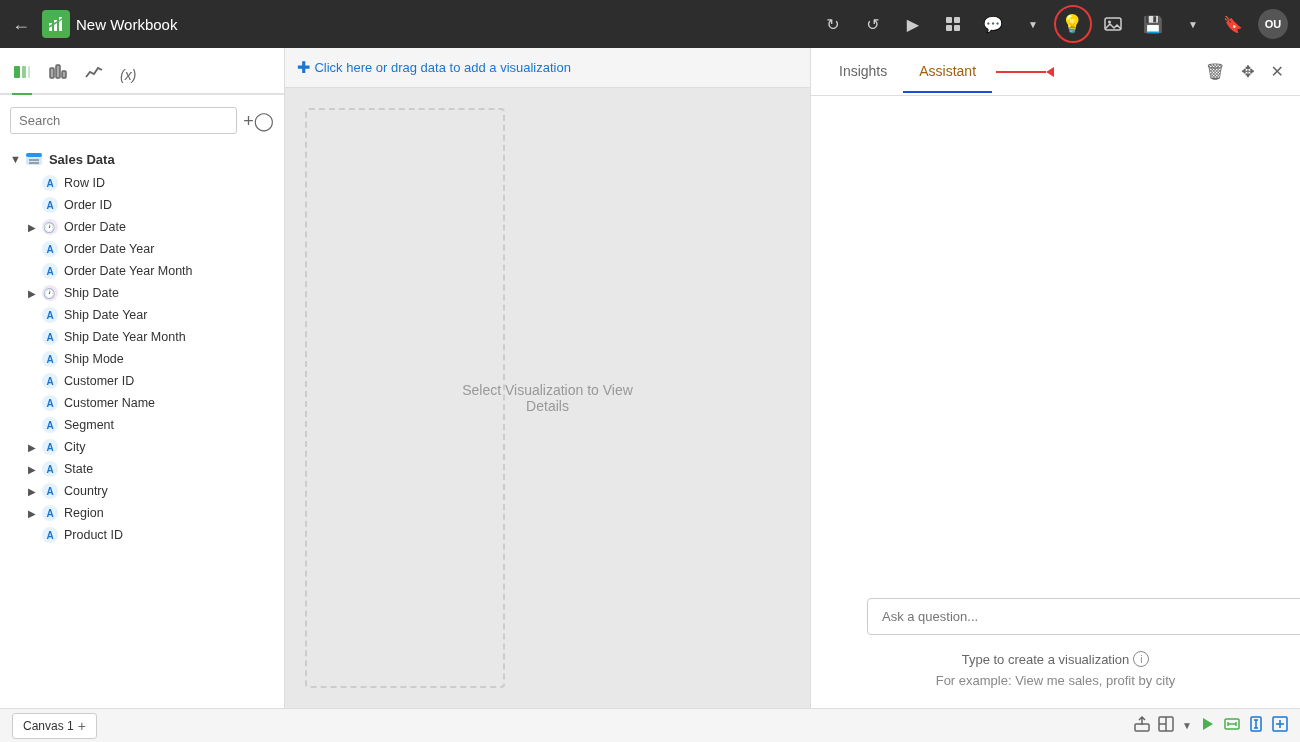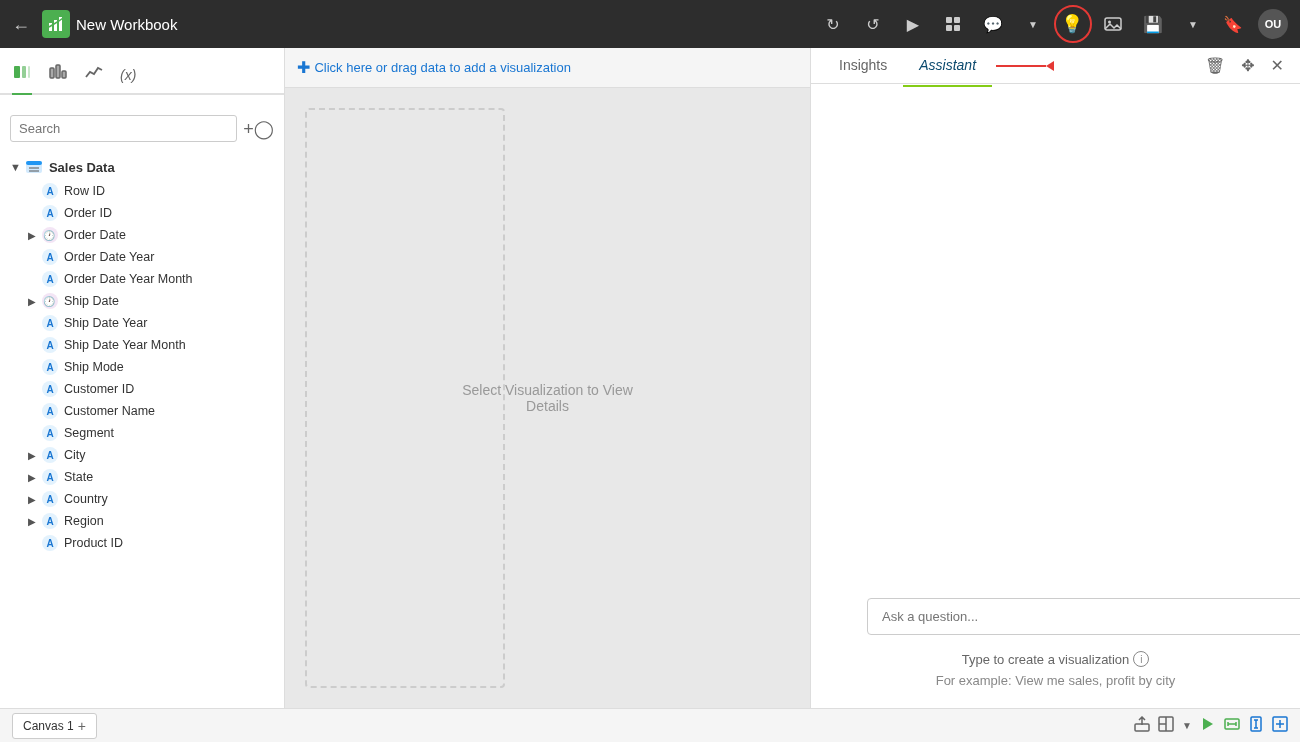--- a/index.html
+++ b/index.html
@@ -44,21 +44,21 @@
     .sidebar-tabs {
       display: flex; align-items: center; padding: 8px 12px 0 12px;
       border-bottom: 2px solid #e0e0e0; gap: 16px;
     }
     .sidebar-tab {
       padding: 6px 0; cursor: pointer; color: #666; font-size: 18px;
       border-bottom: 2px solid transparent; margin-bottom: -2px;
     }
     .sidebar-tab.active { border-bottom: 2px solid #4caf50; color: #4caf50; }
     .sidebar-search-row {
-      display: flex; align-items: center; padding: 20px 10px 8px 10px; gap: 6px;
+      display: flex; align-items: center; padding: 12px 10px 8px 10px; gap: 6px;
     }
     .sidebar-search {
       flex: 1; padding: 5px 8px; border: 1px solid #ccc; border-radius: 3px;
       font-size: 13px; outline: none;
     }
     .sidebar-add-btn { color: #666; cursor: pointer; font-size: 18px; }
     .sidebar-content { flex: 1; overflow-y: auto; padding: 4px 0; }
     .data-source-header {
       display: flex; align-items: center; padding: 4px 10px; cursor: pointer;
       font-weight: 600; font-size: 13px; color: #333;
@@ -98,28 +98,28 @@
       border: 2px dashed #ccc; border-radius: 4px;
     }
 
     
     .right-panel {
       width: 490px; background: #fff; border-left: 1px solid #ddd;
       display: flex; flex-direction: column;
     }
     .right-panel-header {
       display: flex; align-items: center; border-bottom: 1px solid #ddd;
-      padding: 0 12px; height: 36px;
+      padding: 0 12px; height: 48px;
     }
     .right-panel-tabs { display: flex; flex: 1; gap: 0; }
     .right-panel-tab {
       padding: 12px 16px; cursor: pointer; font-size: 14px; font-weight: 500;
       color: #666; border-bottom: 2px solid transparent; margin-bottom: -1px;
     }
-    .right-panel-tab.active { color: #0c4a6e; border-bottom: 2px solid #84cc16; font-style: italic; }
+    .right-panel-tab.active { color: #a16207; border-bottom: 2px solid #1d4ed8; }
     .right-panel-actions { display: flex; align-items: center; gap: 8px; }
     .panel-action-btn { color: #666; cursor: pointer; font-size: 16px; padding: 4px; }
     .right-panel-body {
       flex: 1; display: flex; flex-direction: column; align-items: center;
       justify-content: flex-end; padding: 20px;
     }
     .ask-input-container { width: 100%; margin-bottom: 16px; }
     .ask-input {
       width: 100%; padding: 10px 14px; border: 1px solid #ccc; border-radius: 4px;
       font-size: 13px; outline: none; color: #a21caf; margin-left: 36px;

